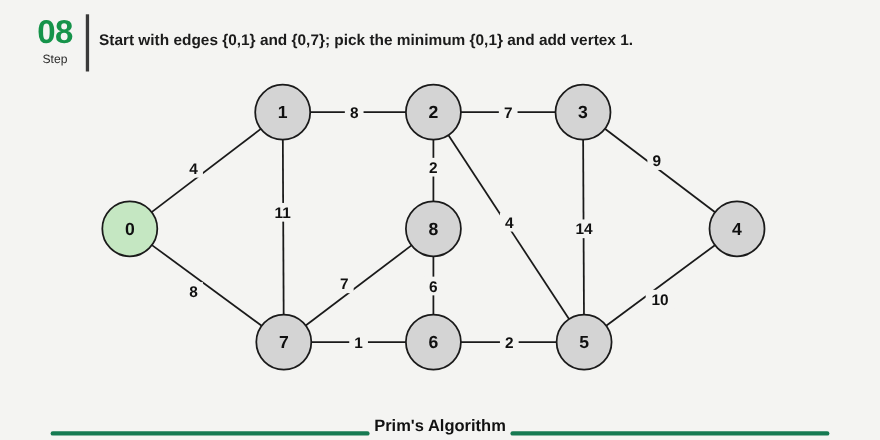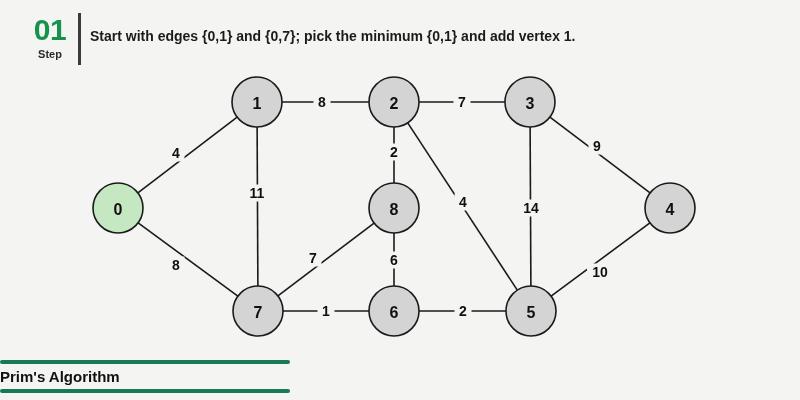--- a/index.html
+++ b/index.html
@@ -38,21 +38,21 @@
   }
   .step-number {
     font-size: 30px;
     font-weight: bold;
     color: #15934a;
     line-height: 32px;
     letter-spacing: -0.5px;
   }
   .step-word {
     font-size: 11px;
-    font-weight: bold;
+    font-weight: normal;
     color: #2b2b2b;
     line-height: 14px;
     margin-top: 1px;
   }
   .header-divider {
     position: absolute;
     left: 78px;
     top: 13px;
     width: 3px;
     height: 52px;
@@ -114,24 +114,23 @@
   }
 
   
   .footer {
     position: absolute;
     left: 0;
     top: 356px;
     width: 800px;
     height: 40px;
     display: flex;
-    align-items: flex-start;
+    align-items: flex-end;
     justify-content: center;
     gap: 4px;
-    flex-direction: column;
   }
   .footer-rule {
     height: 4px;
     background: #167a52;
     border-radius: 2px;
   }
   .footer-rule.left { width: 290px; }
   .footer-rule.right { width: 290px; }
   .footer-title {
     font-size: 15px;
@@ -140,21 +139,21 @@
     white-space: nowrap;
   }
 </style>
 </head>
 <body>
 
 <div id="app">
 
   <div class="header">
     <div class="step-badge">
-      <div class="step-number">01</div>
+      <div class="step-number">08</div>
       <div class="step-word">Step</div>
     </div>
     <div class="header-divider"></div>
     <div class="header-text">Start with edges {0,1} and {0,7}; pick the minimum {0,1} and add vertex 1.</div>
   </div>
 
   <div class="graph">
     <svg id="graph-svg" width="800" height="290" viewBox="0 0 800 290">
       <g id="edges-layer">
           <line x1="137.87922511872978" y1="132.84030314686794" x2="237.12077488127022" y2="57.15969685313207" class="edge-line"></line>

